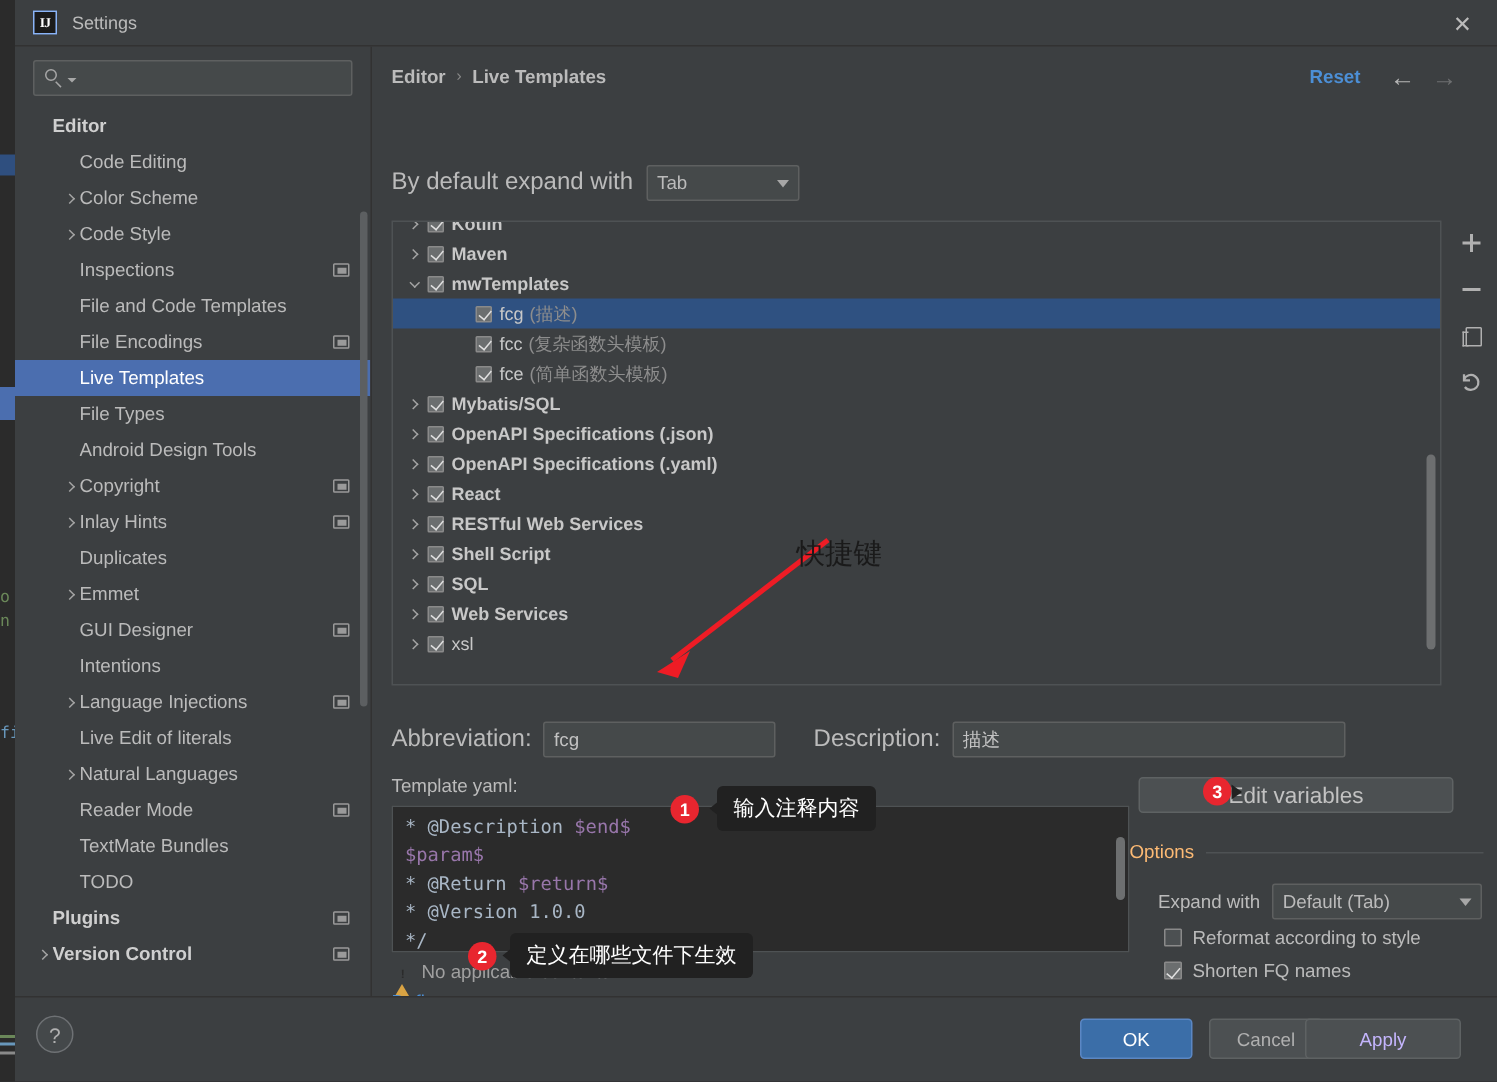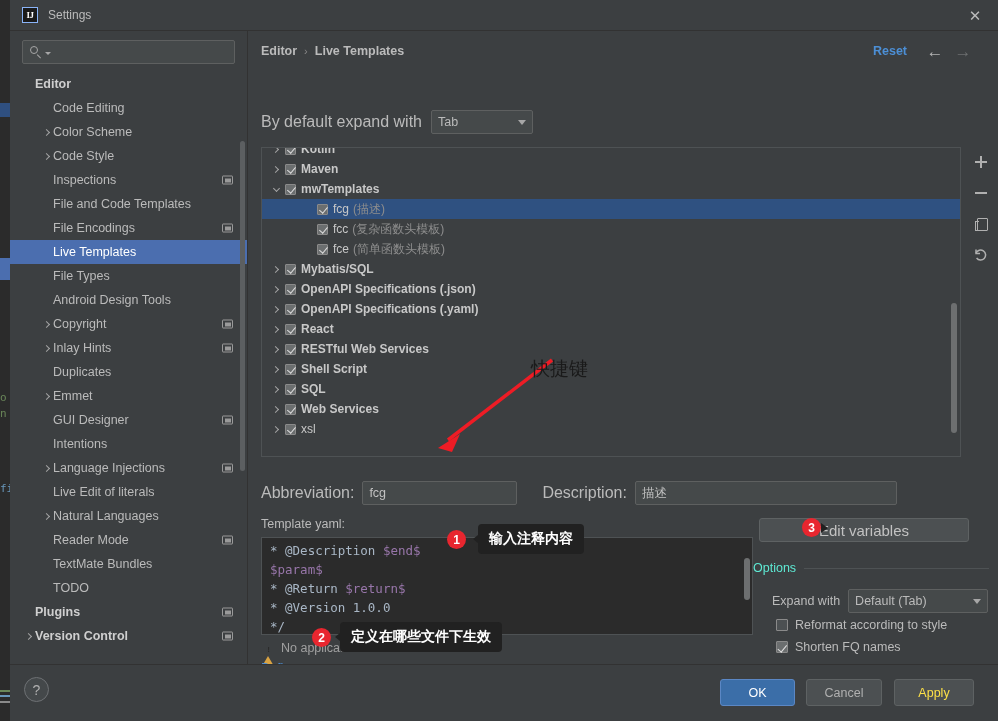--- a/index.html
+++ b/index.html
@@ -247,21 +247,21 @@
   .edit-vars-btn {
     position: absolute; left: 511px; top: 487px; width: 210px; height: 24px;
     background: #4c5052; border: 1px solid #5e6263; border-radius: 3px;
     display: flex; align-items: center; justify-content: center;
     font-size: 15px; color: #c2c2c2; cursor: pointer;
   }
   .options-hdr {
     position: absolute; left: 505px; top: 530px; width: 236px;
     display: flex; align-items: center; gap: 8px;
   }
-  .options-hdr .txt { font-size: 12.5px; color: #5eead4; white-space: nowrap; }
+  .options-hdr .txt { font-size: 12.5px; color: #fdba74; white-space: nowrap; }
   .options-hdr .rule { flex: 1; height: 1px; background: #4e5254; }
   .opt-row {
     position: absolute; display: flex; align-items: center; gap: 8px;
     font-size: 12.5px; color: #bbbbbb;
   }
   #expand-with-row { left: 524px; top: 558px; }
   #expand-with-combo { width: 140px; }
   .opt-check {
     position: absolute; display: flex; align-items: center; gap: 7px;
     font-size: 12.5px; color: #bbbbbb; cursor: pointer;
@@ -280,21 +280,21 @@
 
   
   .anno-badge {
     position: absolute; width: 19px; height: 19px; border-radius: 50%;
     background: #e8262f; color: #fff; font-size: 12px; font-weight: bold;
     display: flex; align-items: center; justify-content: center; z-index: 40;
   }
   .anno-tip {
     position: absolute; background: #212121; color: #ffffff;
     font-size: 14px; padding: 6px 11px; border-radius: 4px; z-index: 40;
-    white-space: nowrap; font-family: "DejaVu Sans", sans-serif; font-weight: bold;
+    white-space: nowrap; font-family: "DejaVu Sans", sans-serif;
   }
   .anno-tip::before {
     content: ""; position: absolute; left: -5px; top: 50%; margin-top: -4px;
     border-top: 4px solid transparent; border-bottom: 4px solid transparent;
     border-right: 5px solid #212121;
   }
   .anno-text {
     position: absolute; color: #1a1a1a; font-size: 19px; z-index: 40;
     font-family: "DejaVu Sans", sans-serif;
   }
@@ -316,21 +316,21 @@
     display: flex; align-items: center; justify-content: center;
     font-size: 14px; color: #b0b0b0; cursor: pointer;
   }
   .dlg-btn {
     position: absolute; top: 14px; height: 27px; border-radius: 3px;
     display: flex; align-items: center; justify-content: center;
     font-size: 12.5px; cursor: pointer;
   }
   #ok-button     { right: 203px; width: 75px; background: #3b6ea8; border: 1px solid #5b87c4; color: #ffffff; }
   #cancel-button { right: 116px; width: 76px; background: #4c5052; border: 1px solid #5e6263; color: #b0b0b0; }
-  #apply-button  { right: 24px;  width: 80px; background: #4c5052; border: 1px solid #5e6263; color: #fde047; }
+  #apply-button  { right: 24px;  width: 104px; background: #4c5052; border: 1px solid #5e6263; color: #c4b5fd; }
 </style>
 </head>
 <body>
 
 <div id="root">
 
   <div class="bg-edge"></div>
   <div class="bg-sel" style="top:103px;height:14px;background:#2f4f7f;"></div>
   <div class="bg-sel" style="top:258px;height:22px;"></div>
   <div class="bg-txt" style="top:392px;">o</div>

